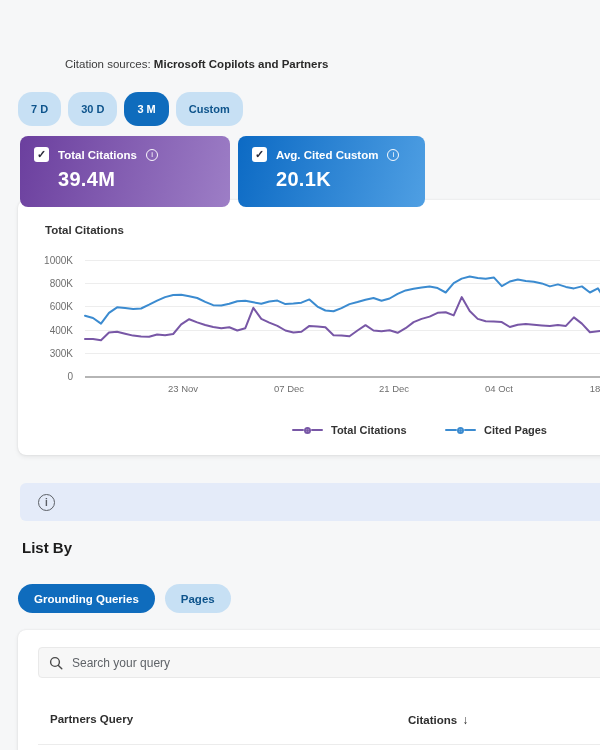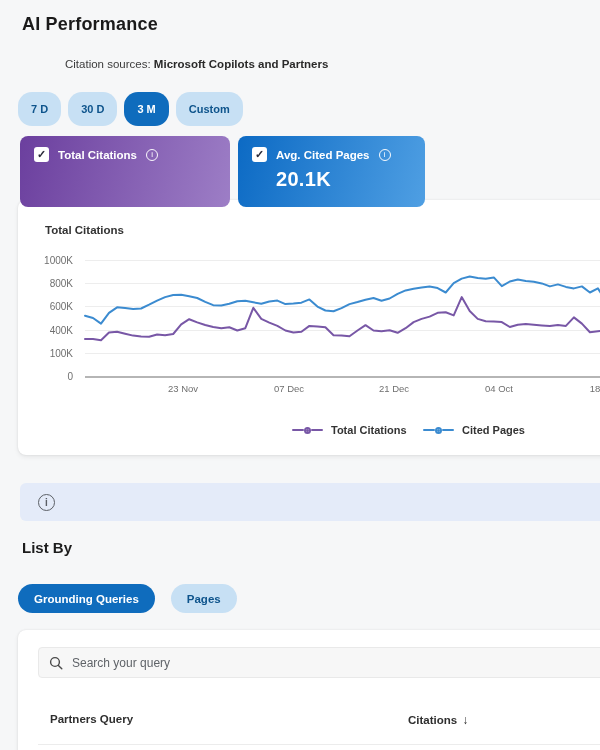--- a/index.html
+++ b/index.html
@@ -44,61 +44,60 @@
   .ldot { width:3px; height:3px; border-radius:50%; }
   .legend-label { font-size:11px; font-weight:600; color:#333; }
 
   .banner { position:absolute; left:20px; top:483px; width:610px; height:38px; background:#e4ebf9; border-radius:6px;
             display:flex; align-items:center; padding:0 18px; gap:20px; overflow:hidden; }
   .banner-icon { flex:0 0 auto; width:17px; height:17px; border:1.4px solid #5b5f66; border-radius:50%; color:#5b5f66;
                  display:flex; align-items:center; justify-content:center; font-size:10px; font-weight:600; }
   .banner-text { font-size:11.5px; color:#2f2f2f; white-space:nowrap; }
 
   .section-title { position:absolute; left:22px; top:539px; font-size:15px; font-weight:700; color:#1c1c1c;text-align:right; }
-  .tab-row { position:absolute; left:18px; top:584px; display:flex; gap:16px; }
+  .tab-row { position:absolute; left:18px; top:584px; display:flex; gap:10px; }
   .tab-pill { display:inline-flex; align-items:center; height:29px; padding:0 16px; border-radius:15px;
               background:#c7e0f4; color:#0e548c; font-size:11.5px; font-weight:700; cursor:pointer; }
   .tab-pill.selected { background:#0f6cbd; color:#fff; }
 
   .searchbox { position:absolute; left:20px; top:17px; width:584px; height:31px; background:#f7f7f7;
                border:1px solid #e9e9e9; border-radius:4px; display:flex; align-items:center; padding:0 10px; gap:9px; }
   .searchbox input { flex:1; border:none; outline:none; background:transparent; font-size:12px; color:#333;
                      font-family:"Liberation Sans", sans-serif; }
   .searchbox input::placeholder { color:#5f6368; }
 
   .th { position:absolute; top:83px; font-size:11.5px; font-weight:700; color:#2f2f2f; }
   .sort-arrow { font-weight:400; font-size:12px; margin-left:5px; color:#2f2f2f; }
   .table-divider { position:absolute; left:20px; top:114px; width:600px; height:1px; background:#ececec; }
 </style>
 </head>
 <body>
 
 <div id="screen">
 
-  <div class="page-title">AI Performance</div>
   <div class="subtitle">
     <span>Citation sources:</span>
     <b>Microsoft Copilots and Partners</b>
   </div>
 
   <div class="pill-row">
     <span class="pill">7 D</span>
     <span class="pill">30 D</span>
     <span class="pill selected">3 M</span>
     <span class="pill">Custom</span>
   </div>
 
   <div id="chart-panel" class="panel">
     <div class="chart-title">Total Citations</div>
 
     <div class="ytick" style="top:55px">1000K</div>
     <div class="ytick" style="top:78px">800K</div>
     <div class="ytick" style="top:101px">600K</div>
     <div class="ytick" style="top:125px">400K</div>
-    <div class="ytick" style="top:148px">100K</div>
+    <div class="ytick" style="top:148px">300K</div>
     <div class="ytick" style="top:171px">0</div>
 
     <div class="gridline" style="top:60px"></div>
     <div class="gridline" style="top:83px"></div>
     <div class="gridline" style="top:106px"></div>
     <div class="gridline" style="top:130px"></div>
     <div class="gridline" style="top:153px"></div>
     <div class="gridline axis" style="top:176px"></div>
 
     <svg id="chart-svg" width="545" height="116">
@@ -115,44 +114,45 @@
     <div class="legend legend-item" style="left:274px">
       <span class="lmark">
         <span class="lline" style="background: rgb(120, 87, 166);"></span>
           <span class="lcircle" style="border-color: rgb(120, 87, 166);">
             <span class="ldot" style="background: rgb(120, 87, 166);"></span>
           </span>
           <span class="lline" style="background: rgb(120, 87, 166);"></span>
       </span>
       <span class="legend-label">Total Citations</span>
     </div>
-    <div class="legend legend-item" style="left:405px">
+    <div class="legend legend-item" style="left:427px">
       <span class="lmark">
         <span class="lline" style="background: rgb(59, 139, 208);"></span>
           <span class="lcircle" style="border-color: rgb(59, 139, 208);">
             <span class="ldot" style="background: rgb(59, 139, 208);"></span>
           </span>
           <span class="lline" style="background: rgb(59, 139, 208);"></span>
       </span>
       <span class="legend-label">Cited Pages</span>
     </div>
   </div>
 
   <div class="metric-card" style="left: 20px; width: 210px; background: linear-gradient(105deg, rgb(107, 63, 158), rgb(157, 126, 198));">
     <div class="card-head">
       <span class="checkbox">✓</span>
       <span class="card-label">Total Citations</span>
       <span class="info-icon">i</span>
     </div>
+    <div class="card-value">39.4M</div>
   </div>
 
   <div class="metric-card" style="left: 238px; width: 187px; background: linear-gradient(105deg, rgb(12, 106, 196), rgb(79, 159, 227));">
     <div class="card-head">
       <span class="checkbox">✓</span>
-      <span class="card-label">Avg. Cited Pages</span>
+      <span class="card-label">Avg. Cited Custom</span>
       <span class="info-icon">i</span>
     </div>
     <div class="card-value">20.1K</div>
   </div>
 
   <div class="banner">
     <span class="banner-icon">i</span>
   </div>
 
   <div class="section-title">List By</div>

